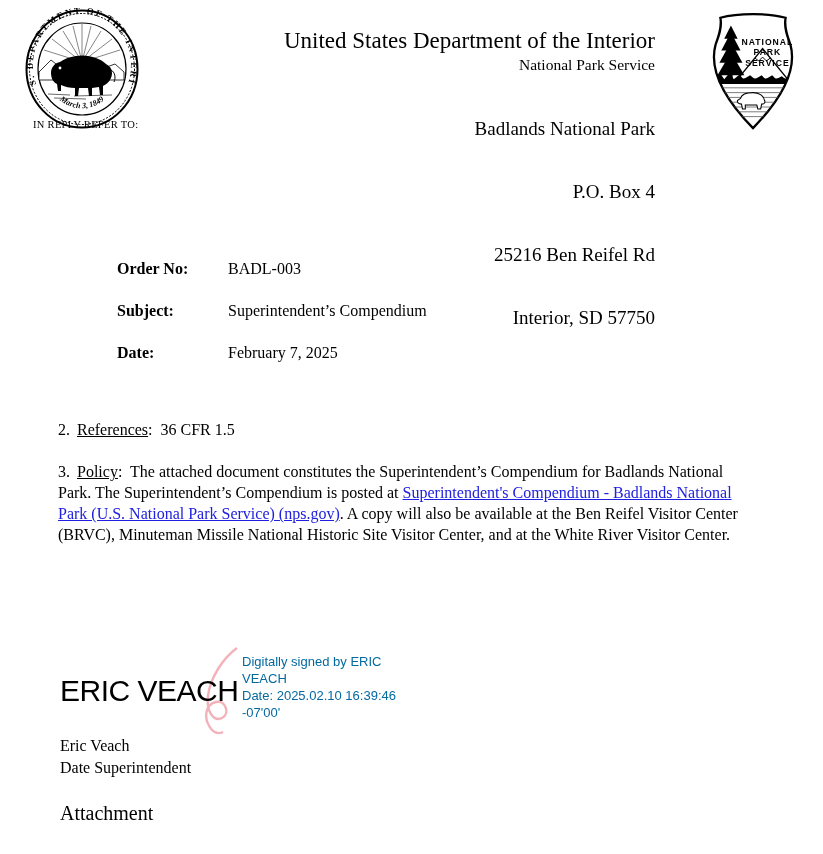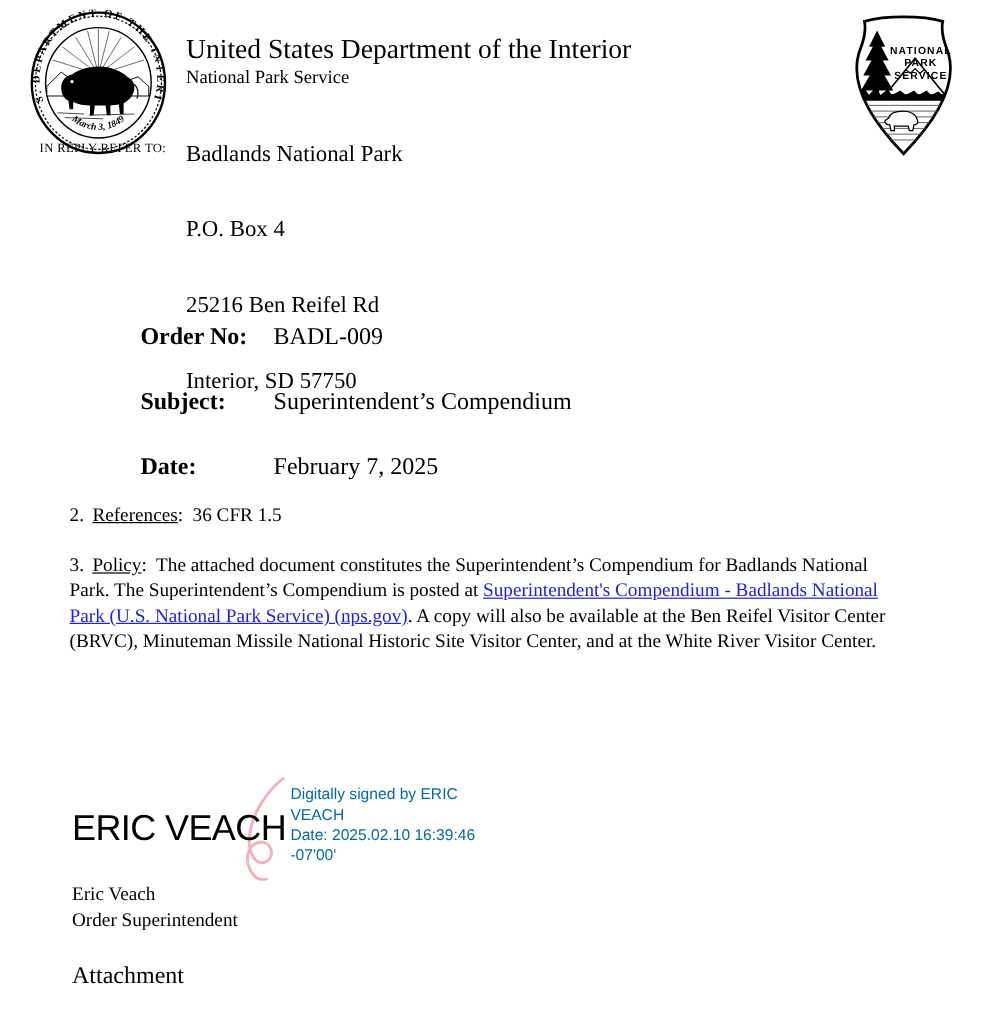--- a/index.html
+++ b/index.html
@@ -3,30 +3,30 @@
 <meta charset="utf-8">
 <style>
   html,body{margin:0;padding:0;background:#fff;}
   .page{
     position:relative;width:823px;height:854px;background:#fff;overflow:hidden;
     font-family:"Liberation Serif",serif;color:#000;
   }
   
   .doi-seal{position:absolute;left:24px;top:8px;width:116px;height:122px;}
   .reply-note{position:absolute;left:33px;top:119px;font-size:10.5px;letter-spacing:.3px;}
-  .header-center{position:absolute;left:155px;top:27px;width:500px;text-align:left;}
+  .header-center{position:absolute;left:155px;top:27px;width:500px;text-align:right;}
   .agency{font-size:23px;line-height:28px;}
   .bureau{font-size:15.5px;line-height:18px;margin-top:1px;}
   .addr{font-size:19px;line-height:17px;margin-top:46px;}
   .nps-logo{position:absolute;left:705px;top:12px;width:96px;height:119px;}
   
   .order-block{
-    position:absolute;left:117px;top:272px;
-    display:grid;grid-template-columns:111px auto;row-gap:36px;
-    font-size:20px;line-height:18px;
+    position:absolute;left:117px;top:260px;
+    display:grid;grid-template-columns:111px auto;row-gap:24px;
+    font-size:16px;line-height:18px;
   }
   .order-label{font-weight:bold;}
   
   .paragraphs{position:absolute;left:58px;top:419px;width:689px;font-size:16px;line-height:21px;}
   .paragraphs p{margin:0 0 21px 0;}
   .para-num{margin-right:7px;}
   .u{text-decoration:underline;}
   a.doc-link{color:var(--link,#2020e0);text-decoration:underline;cursor:pointer;}
   
   .sig-name{
@@ -123,21 +123,21 @@
       <path d="M 62 92 C 61 87 56 84 50 84 C 43 84 38 86 37 90 L 34 92 C 33 94 35 96 38 96
            L 39 101 L 42 101 L 42 97 L 54 97 L 55 101 L 58 101 L 59 96 C 62 96 63 94 62 92 Z" fill="#fff" stroke="#000" stroke-width="1.1"></path>
     </g>
     <text class="nps-text" x="65" y="34" font-size="9" text-anchor="middle">NATIONAL</text>
     <text class="nps-text" x="65" y="45" font-size="9" text-anchor="middle">PARK</text>
     <text class="nps-text" x="65" y="56" font-size="9" text-anchor="middle">SERVICE</text>
   </svg>
 
   <div class="order-block">
     <div class="order-label">Order No:</div>
-    <div class="order-value">BADL-009</div>
+    <div class="order-value">BADL-003</div>
     <div class="order-label">Subject:</div>
     <div class="order-value">Superintendent’s Compendium</div>
     <div class="order-label">Date:</div>
     <div class="order-value">February 7, 2025</div>
   </div>
 
   <div class="paragraphs">
 
     <p><span class="para-num">2.</span><span class="u">References</span><span>:&nbsp; 36 CFR 1.5</span></p>
 
@@ -152,18 +152,18 @@
 
   <div class="sig-note">
     <div>Digitally signed by ERIC</div>
     <div>VEACH</div>
     <div>Date: 2025.02.10 16:39:46</div>
     <div>-07'00'</div>
   </div>
 
   <div class="sig-block">
     <div>Eric Veach</div>
-    <div>Order Superintendent</div>
+    <div>Date Superintendent</div>
   </div>
 
   <div class="attachment">Attachment</div>
 
 </div>
 
 </body></html>

